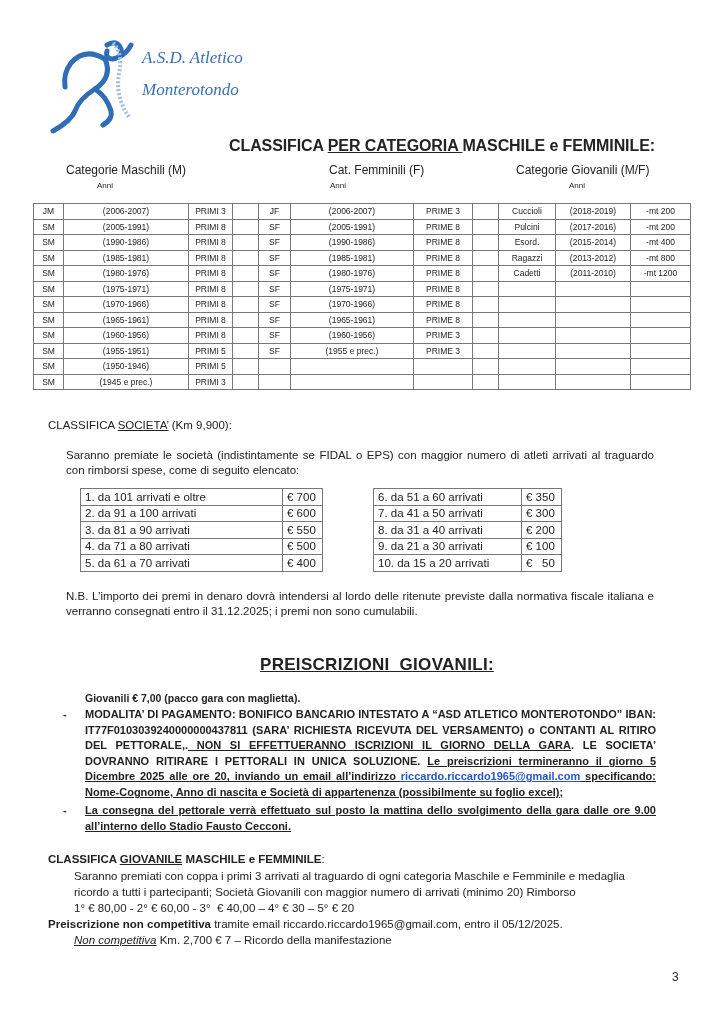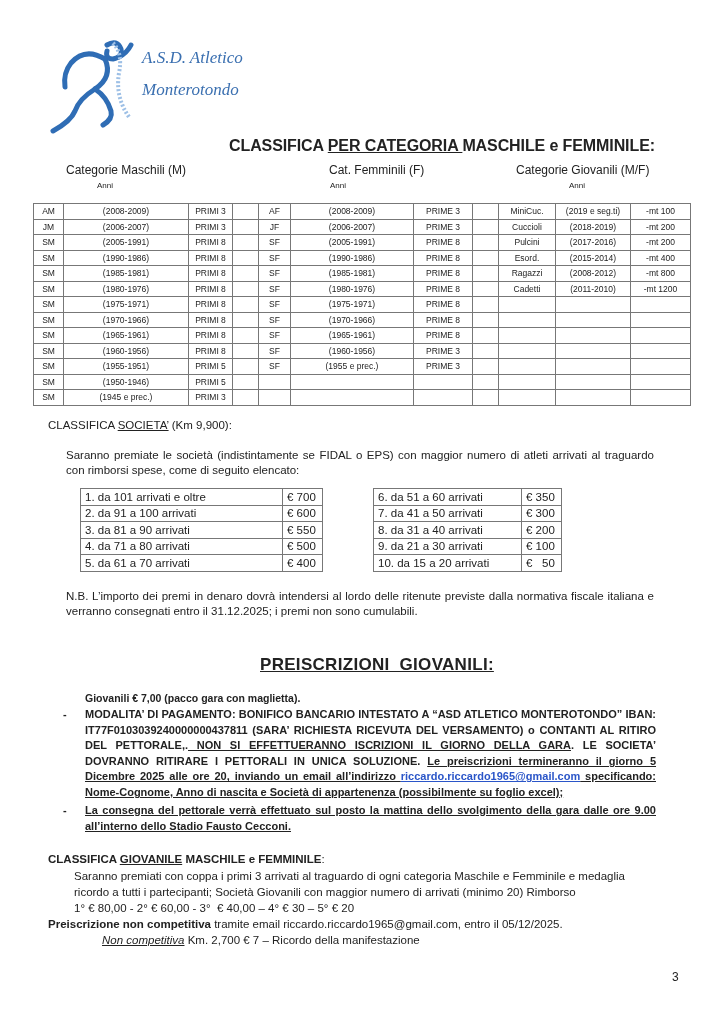--- a/index.html
+++ b/index.html
@@ -60,33 +60,20 @@
     <col style="width:32px">
       <col style="width:123px">
       <col style="width:59px">
       <col style="width:26px">
     <col style="width:57px">
       <col style="width:75px">
       <col style="width:60px">
   </colgroup>
   <tbody id="cat-body">
       <tr>
-        <td>AM</td>
-        <td>(2008-2009)</td>
-        <td>PRIMI 3</td>
-        <td></td>
-        <td>AF</td>
-        <td>(2008-2009)</td>
-        <td>PRIME 3</td>
-        <td></td>
-        <td>MiniCuc.</td>
-        <td>(2019 e seg.ti)</td>
-        <td>-mt 100</td>
-      </tr>
-      <tr>
         <td>JM</td>
         <td>(2006-2007)</td>
         <td>PRIMI 3</td>
         <td></td>
         <td>JF</td>
         <td>(2006-2007)</td>
         <td>PRIME 3</td>
         <td></td>
         <td>Cuccioli</td>
         <td>(2018-2019)</td>
@@ -121,21 +108,21 @@
       <tr>
         <td>SM</td>
         <td>(1985-1981)</td>
         <td>PRIMI 8</td>
         <td></td>
         <td>SF</td>
         <td>(1985-1981)</td>
         <td>PRIME 8</td>
         <td></td>
         <td>Ragazzi</td>
-        <td>(2008-2012)</td>
+        <td>(2013-2012)</td>
         <td>-mt 800</td>
       </tr>
       <tr>
         <td>SM</td>
         <td>(1980-1976)</td>
         <td>PRIMI 8</td>
         <td></td>
         <td>SF</td>
         <td>(1980-1976)</td>
         <td>PRIME 8</td>
@@ -314,17 +301,17 @@
 
 <div class="abs p" style="left:48px;top:852px;font-weight:bold;">
   <span>CLASSIFICA </span><span class="u">GIOVANILE</span><span> MASCHILE e FEMMINILE</span><span style="font-weight:normal">:</span>
 </div>
 <div class="abs p" style="left:74px;top:869px;">Saranno premiati con coppa i primi 3 arrivati al traguardo di ogni categoria Maschile e Femminile e medaglia</div>
 <div class="abs p" style="left:74px;top:885px;">ricordo a tutti i partecipanti; Società Giovanili con maggior numero di arrivati (minimo 20) Rimborso</div>
 <div class="abs p" style="left:74px;top:901px;white-space:pre;">1° € 80,00 - 2° € 60,00 - 3°  € 40,00 – 4° € 30 – 5° € 20</div>
 <div class="abs p" style="left:48px;top:917px;">
   <span class="bold">Preiscrizione non competitiva</span><span> tramite email riccardo.riccardo1965@gmail.com, entro il 05/12/2025.</span>
 </div>
-<div class="abs p" style="left:74px;top:933px;margin-left:28px;">
+<div class="abs p" style="left:74px;top:933px;">
   <span class="u" style="font-style:italic">Non competitiva</span><span> Km. 2,700 € 7 – Ricordo della manifestazione</span>
 </div>
 
 <div class="abs" style="left:672px;top:970px;font-size:12px;">3</div>
 
 </body></html>

